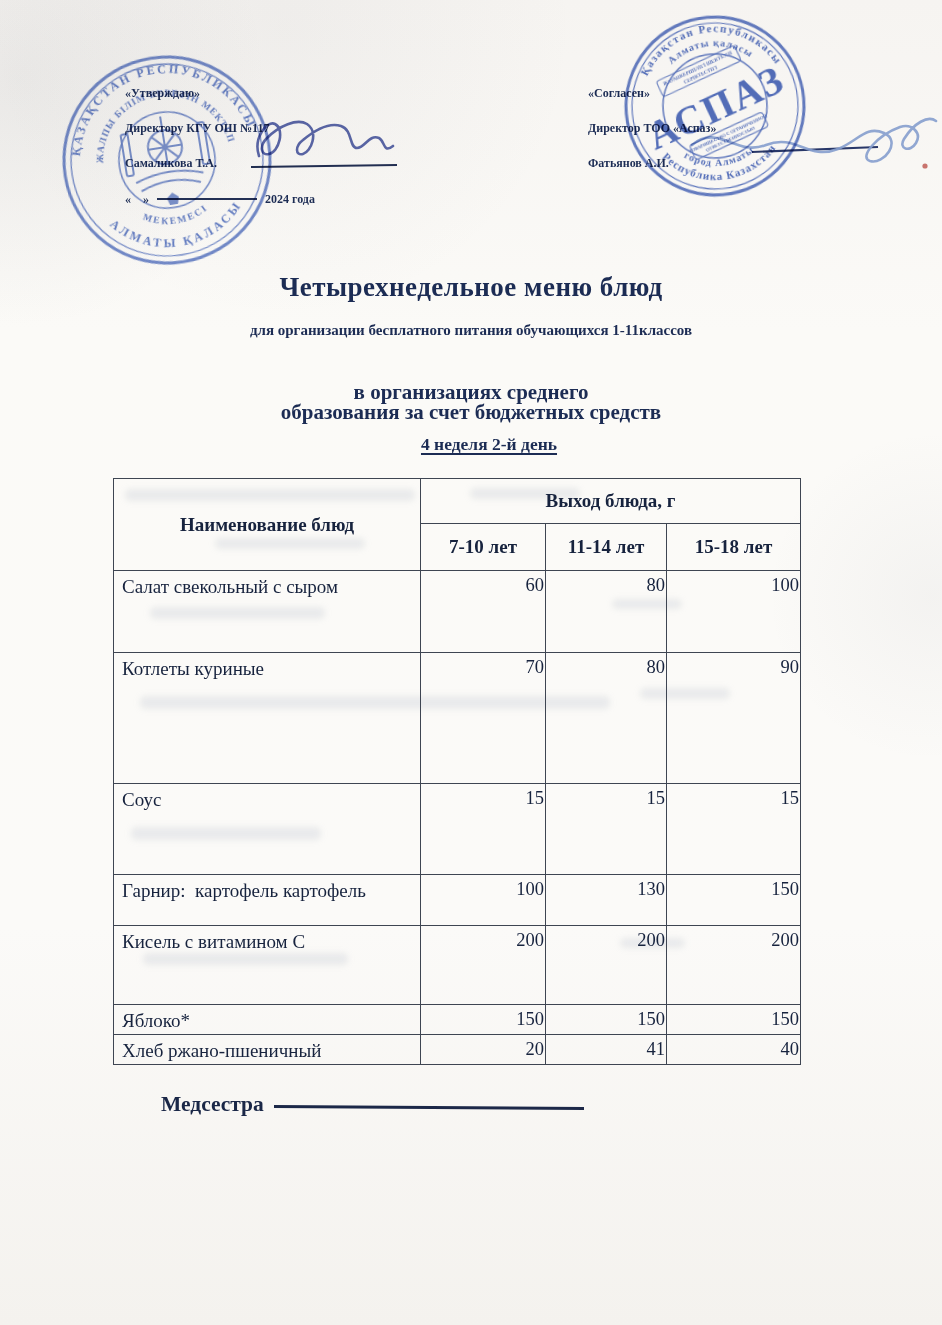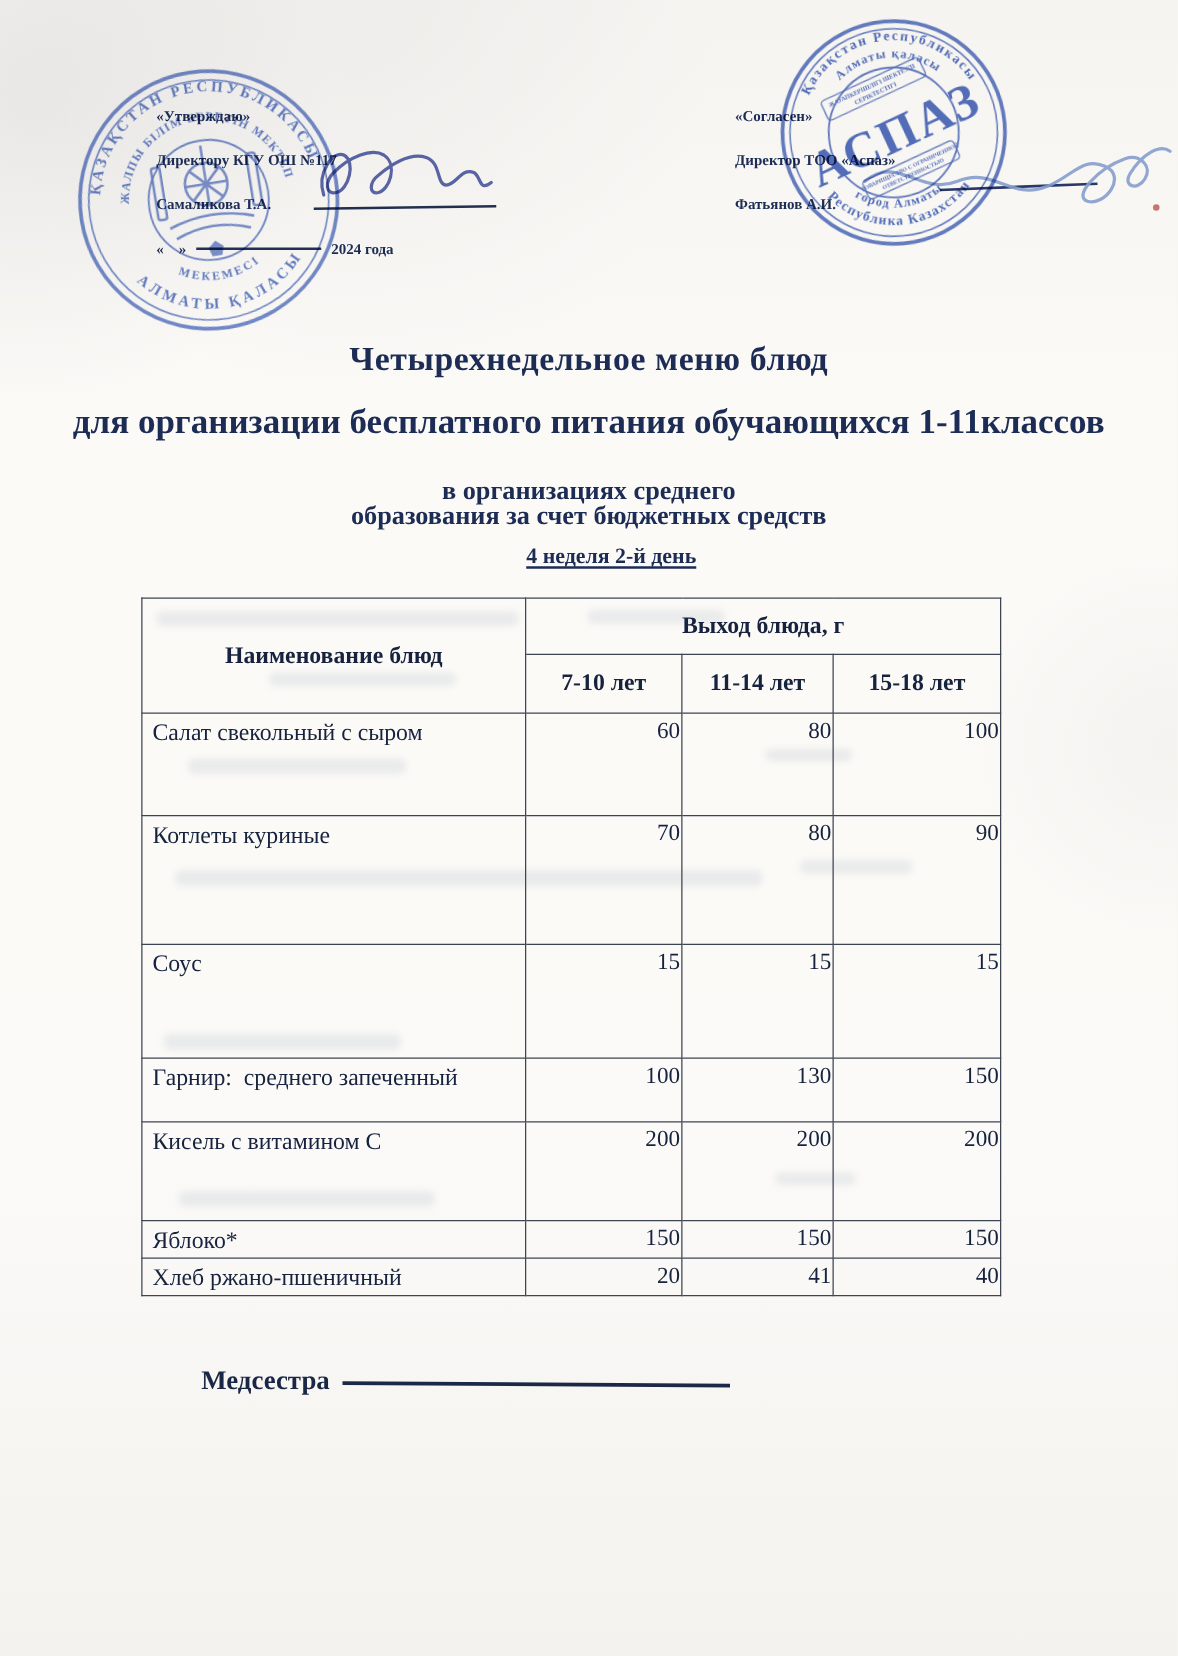--- a/index.html
+++ b/index.html
@@ -24,21 +24,21 @@
   .blank-line{display:inline-block;height:2px;background:#233055;vertical-align:baseline;margin:0 8px 3px 8px;}
   .date-line{margin-top:1px;}
   
   .stamp{position:absolute;mix-blend-mode:multiply;filter:blur(.4px);opacity:.88;}
   .stamp-left{left:57px;top:50px;transform:rotate(-9deg);}
   .stamp-right{left:620px;top:11px;transform:rotate(-5deg);}
   .sig{position:absolute;mix-blend-mode:multiply;}
   
   .title-line{position:absolute;left:0;width:100%;text-align:center;font-weight:bold;}
   .t1{top:272px;font-size:27px;letter-spacing:.5px;}
-  .t2{top:322px;font-size:28px;}
+  .t2{top:322px;font-size:15px;}
   .t3{top:380px;font-size:21px;}
   .t4{top:400px;font-size:21px;}
   .t5{top:434px;font-size:17.5px;transform:translateX(18px);}
   .t5 span{text-decoration:underline;text-underline-offset:3px;text-decoration-thickness:2px;}
   
   table.menu{
     position:absolute;left:113px;top:478px;width:687px;
     border-collapse:collapse;table-layout:fixed;
     font-size:19px;color:#17233e;
   }
@@ -181,34 +181,34 @@
         <th>15-18 лет</th>
       </tr>
     </thead>
     <tbody>
         <tr style="height: 82px;">
           <td class="cell-name">Салат свекольный с сыром</td>
           <td class="cell-val">60</td>
           <td class="cell-val">80</td>
           <td class="cell-val">100</td>
         </tr>
-        <tr style="height: 103px;">
+        <tr style="height: 131px;">
           <td class="cell-name">Котлеты куриные</td>
           <td class="cell-val">70</td>
           <td class="cell-val">80</td>
           <td class="cell-val">90</td>
         </tr>
         <tr style="height: 91px;">
           <td class="cell-name">Соус</td>
           <td class="cell-val">15</td>
           <td class="cell-val">15</td>
           <td class="cell-val">15</td>
         </tr>
         <tr style="height: 51px;">
-          <td class="cell-name">Гарнир:  среднего запеченный</td>
+          <td class="cell-name">Гарнир:  картофель картофель</td>
           <td class="cell-val">100</td>
           <td class="cell-val">130</td>
           <td class="cell-val">150</td>
         </tr>
         <tr style="height: 79px;">
           <td class="cell-name">Кисель с витамином С</td>
           <td class="cell-val">200</td>
           <td class="cell-val">200</td>
           <td class="cell-val">200</td>
         </tr>

